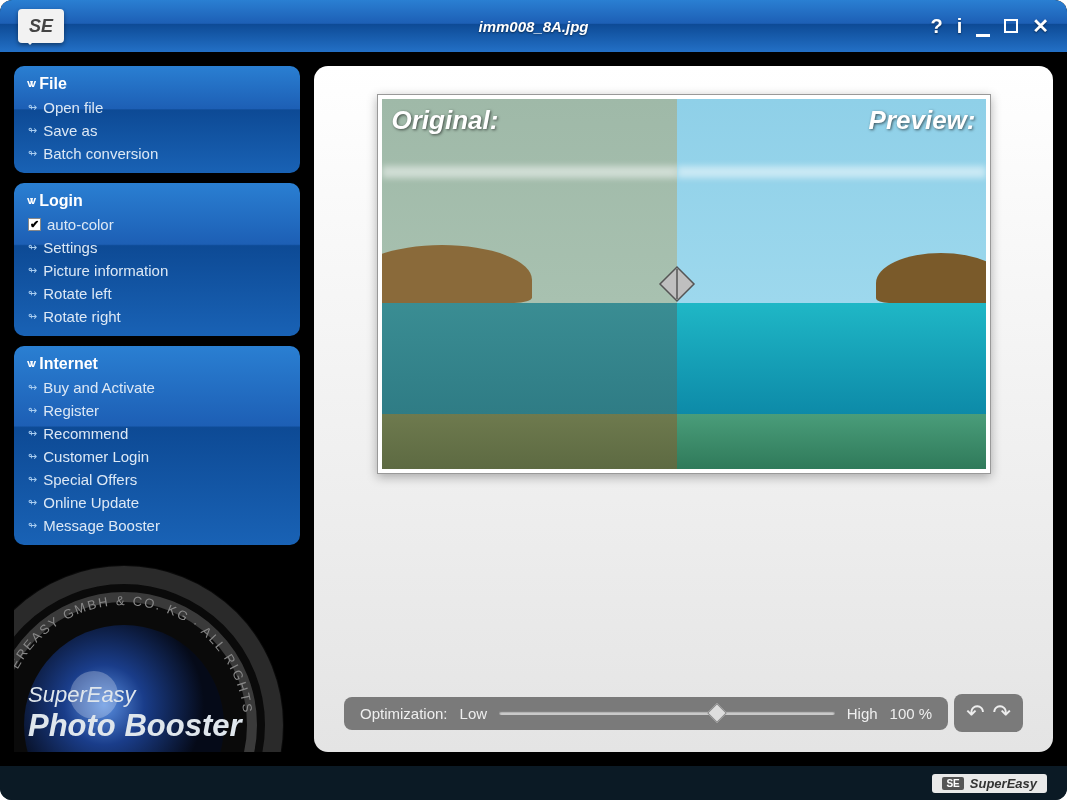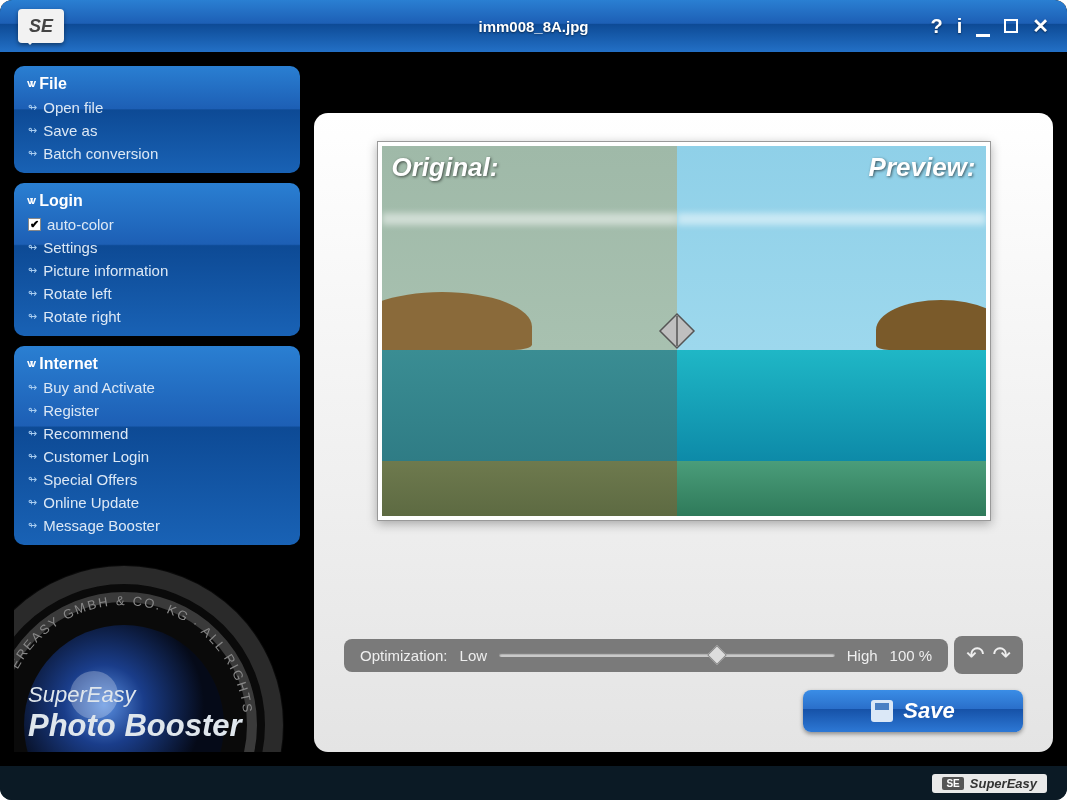--- a/index.html
+++ b/index.html
@@ -33,20 +33,21 @@
     box-shadow: 0 2px 4px rgba(0,0,0,.4);
   }
   .app-badge::after {
     content: ""; position: absolute; bottom: -8px; left: 6px;
     border: 6px solid transparent; border-top-color: #f2f2f2;
   }
   .title-text {
     position: absolute; left: 50%; transform: translateX(-50%);
     color: #fff; font-weight: bold; font-size: 15px;
     text-shadow: 0 1px 2px rgba(0,0,0,.5);
+    font-style: italic;
   }
   .title-controls {
     margin-left: auto; margin-right: 18px;
     display: flex; gap: 14px; color: #fff; font-size: 20px;
     align-items: center;
     text-shadow: 0 1px 2px rgba(0,0,0,.5);
   }
   .title-controls span { cursor: pointer; font-weight: bold; }
   .title-controls .sq { width:14px; height:14px; border:2px solid #fff; display:inline-block; }
   .title-controls .dash { width:14px; height:3px; background:#fff; display:inline-block; position:relative; top:4px;}
@@ -97,21 +98,20 @@
   .product .l2 { font-size: 31px; font-weight:bold; }
 
   
   .main {
     flex:1;
     background: linear-gradient(#ffffff, #e4e4e4);
     border-radius: 14px;
     display:flex; flex-direction:column;
     padding: 28px 30px 20px 30px;
     justify-content: space-between;
-    margin-top: 47px;
   }
 
   .preview-frame {
     background:#fff; border:1px solid #999;
     box-shadow: 0 3px 10px rgba(0,0,0,.3);
     padding:4px; align-self:center;
     position:relative;
   }
   .preview-inner {
     width: 604px; height: 370px; position:relative; overflow:hidden;
@@ -378,26 +378,20 @@
             </div>
             <span>High</span>
             <span>100 %</span>
           </div>
           <div class="undo-redo">
             <span class="ur">↶</span>
             <span class="ur">↷</span>
           </div>
         </div>
 
-        <div class="bottom-row">
-          <div class="save-btn">
-            <span class="disk"></span>
-            <span>Save</span>
-          </div>
-        </div>
       </div>
     </div>
   </div>
 
   <div class="footer">
     <div class="brand">
       <span class="mini">SE</span>
       <span>SuperEasy</span>
     </div>
   </div>

